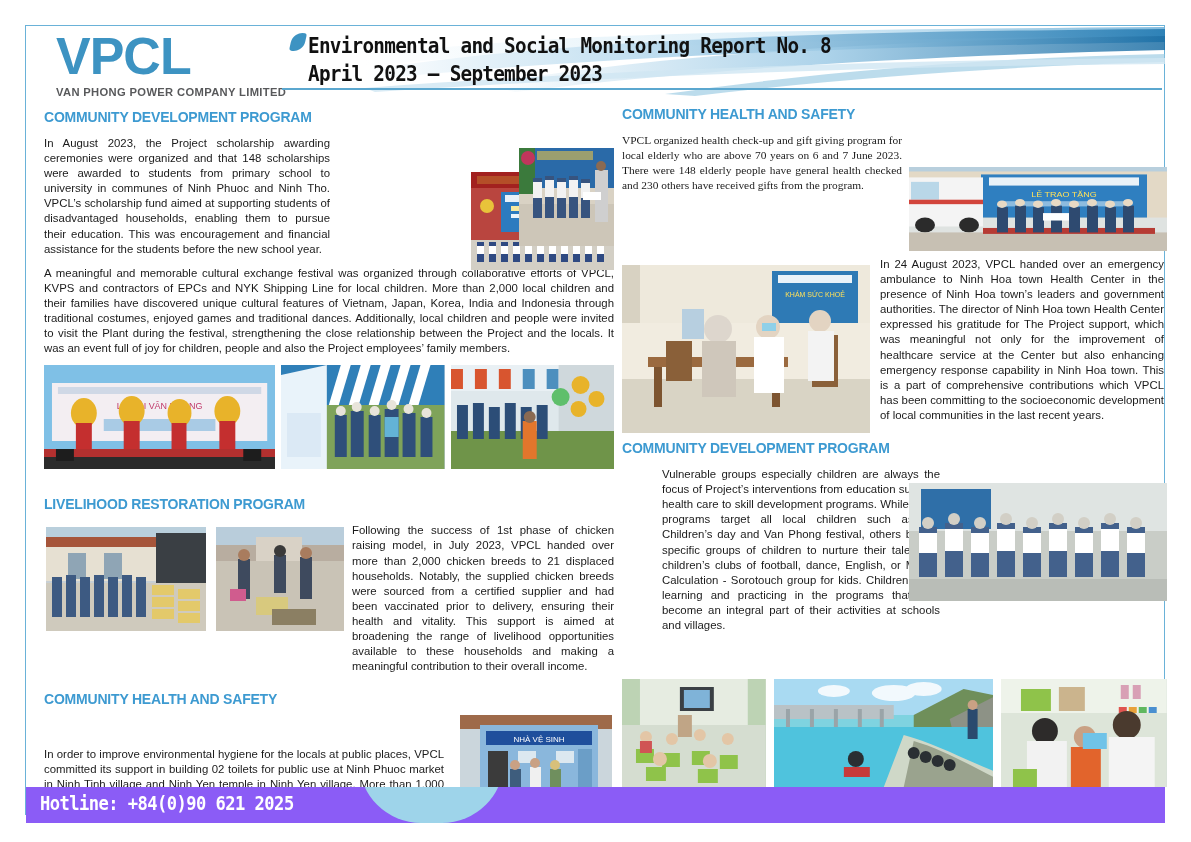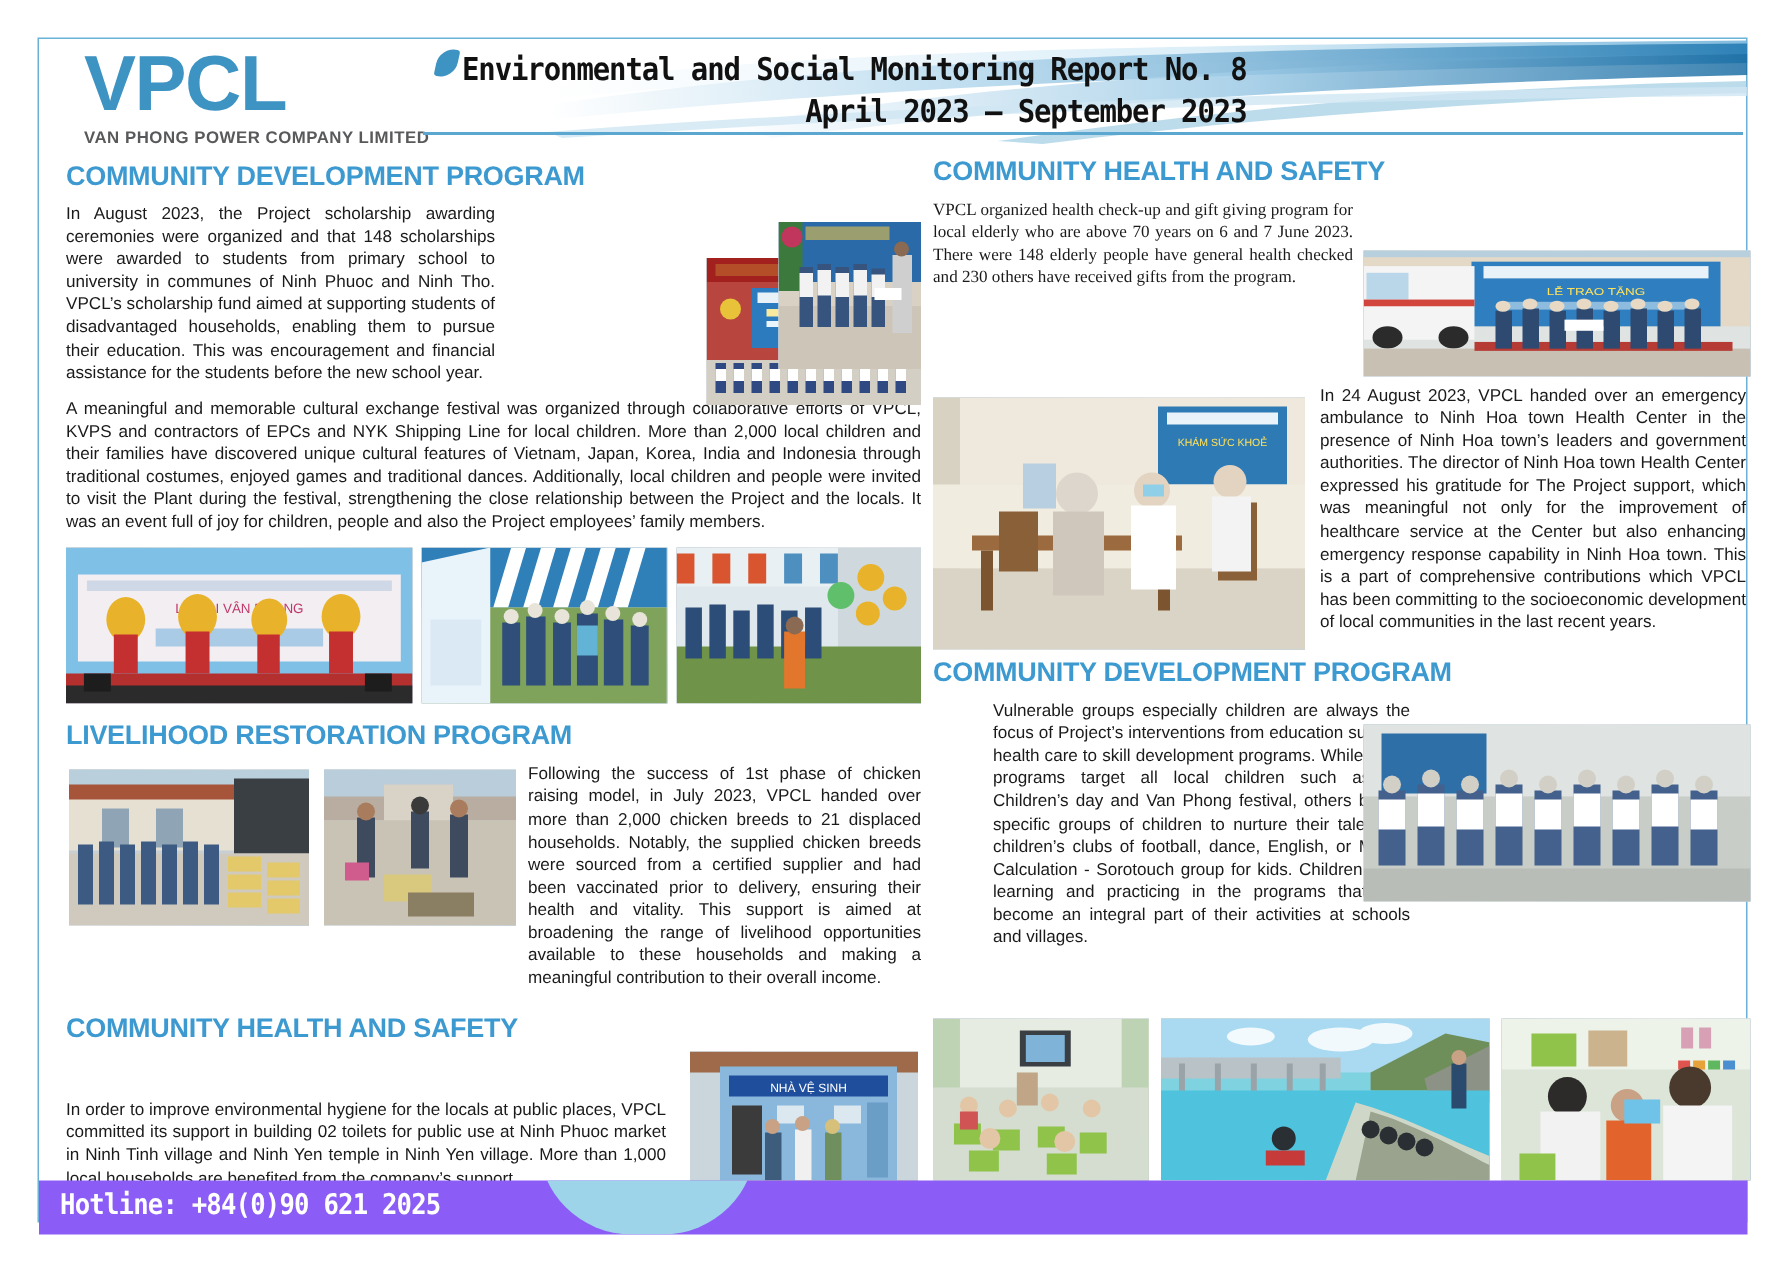--- a/index.html
+++ b/index.html
@@ -57,21 +57,20 @@
     font-size:11.2px;
     letter-spacing:0.35px;
     color:#58595b;
     font-weight:600;
     margin-top:2px;
     white-space:nowrap;
   }
   .header-title{
     position:absolute; left:282px; top:6px;
     color:#111;
-    text-align:right;
   }
   .header-title .line{
     font-family:"DejaVu Sans Mono", monospace;
     font-weight:bold;
     font-size:21px;
     letter-spacing:-0.8px;
     line-height:28px;
     white-space:nowrap;
     transform:scaleX(0.92);
     transform-origin:left center;
@@ -80,21 +79,21 @@
     position:absolute; left:282px; top:88px;
     width:880px; height:2px; background:#5ba7cf;
   }
 
   
   .col-left{ position:absolute; left:44px; top:106px; width:570px;}
   .col-right{ position:absolute; left:622px; top:103px; width:545px;}
 
   h2.sec{
     color:#3d9ad1;
-    font-size:18px;
+    font-size:14px;
     font-weight:bold;
     letter-spacing:-0.2px;
     margin:0 0 8px 0;
     line-height:22px;
     white-space:nowrap;
   }
   p.body{
     margin:0 0 9px 0;
     font-size:11.4px;
     line-height:15.1px;
@@ -357,21 +356,21 @@
               <rect x="54" y="38" width="11" height="36"></rect>
             <rect x="70" y="42" width="11" height="32"></rect>
               <rect x="86" y="40" width="11" height="34"></rect>
           </g>
           <rect x="72" y="56" width="14" height="38" fill="#e2762c"></rect>
           <circle cx="79" cy="52" r="6" fill="#8a6a52"></circle>
         </svg>
       </div>
     </div>
 
-    <h2 class="sec" style="margin-top:10px;">LIVELIHOOD RESTORATION PROGRAM</h2>
+    <h2 class="sec" style="margin-top:24px;">LIVELIHOOD RESTORATION PROGRAM</h2>
 
     <div style="position:relative;">
       <div class="photo" style="position:absolute;left:2px;top:4px;width:160px;height:104px;">
         <svg viewBox="0 0 160 104" preserveAspectRatio="none" style="width:100%;height:100%;display:block;">
           <rect width="160" height="104" fill="#c8cfd3"></rect>
           <rect x="0" y="0" width="160" height="16" fill="#b9cfdc"></rect>
           <rect x="0" y="10" width="110" height="12" fill="#a6553a"></rect>
           <rect x="0" y="20" width="110" height="34" fill="#e6e0d2"></rect>
           <rect x="22" y="26" width="18" height="26" fill="#8fa5b5"></rect>
           <rect x="58" y="26" width="18" height="26" fill="#8fa5b5"></rect>

